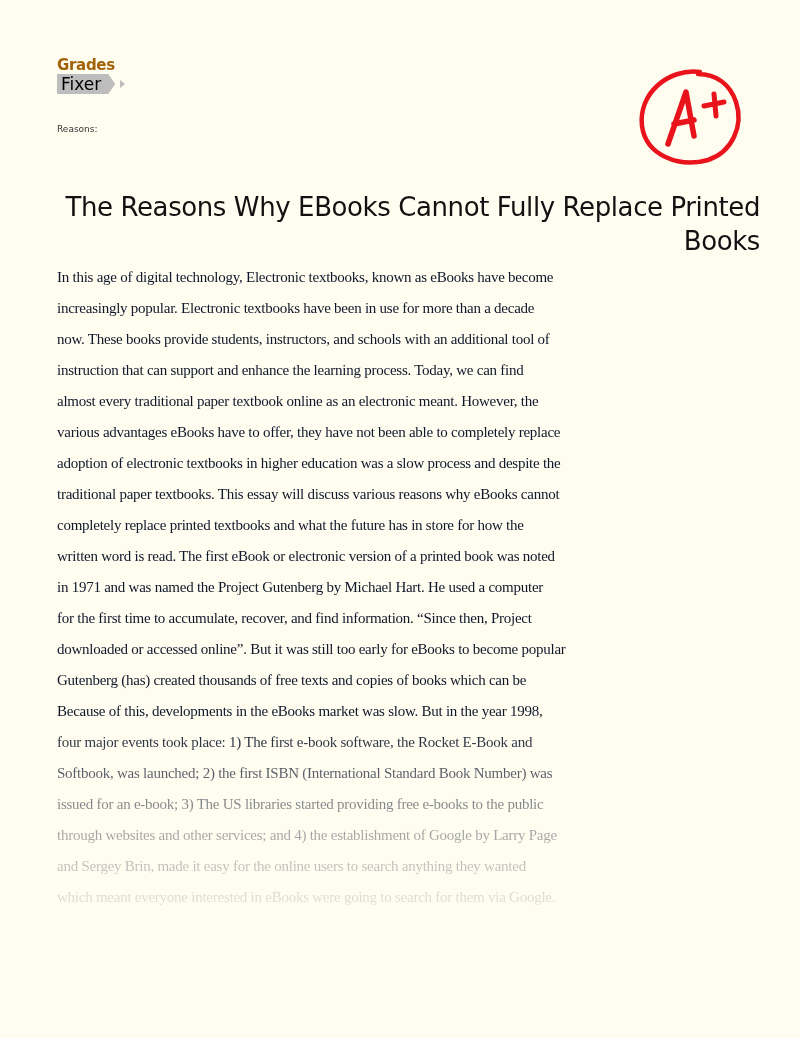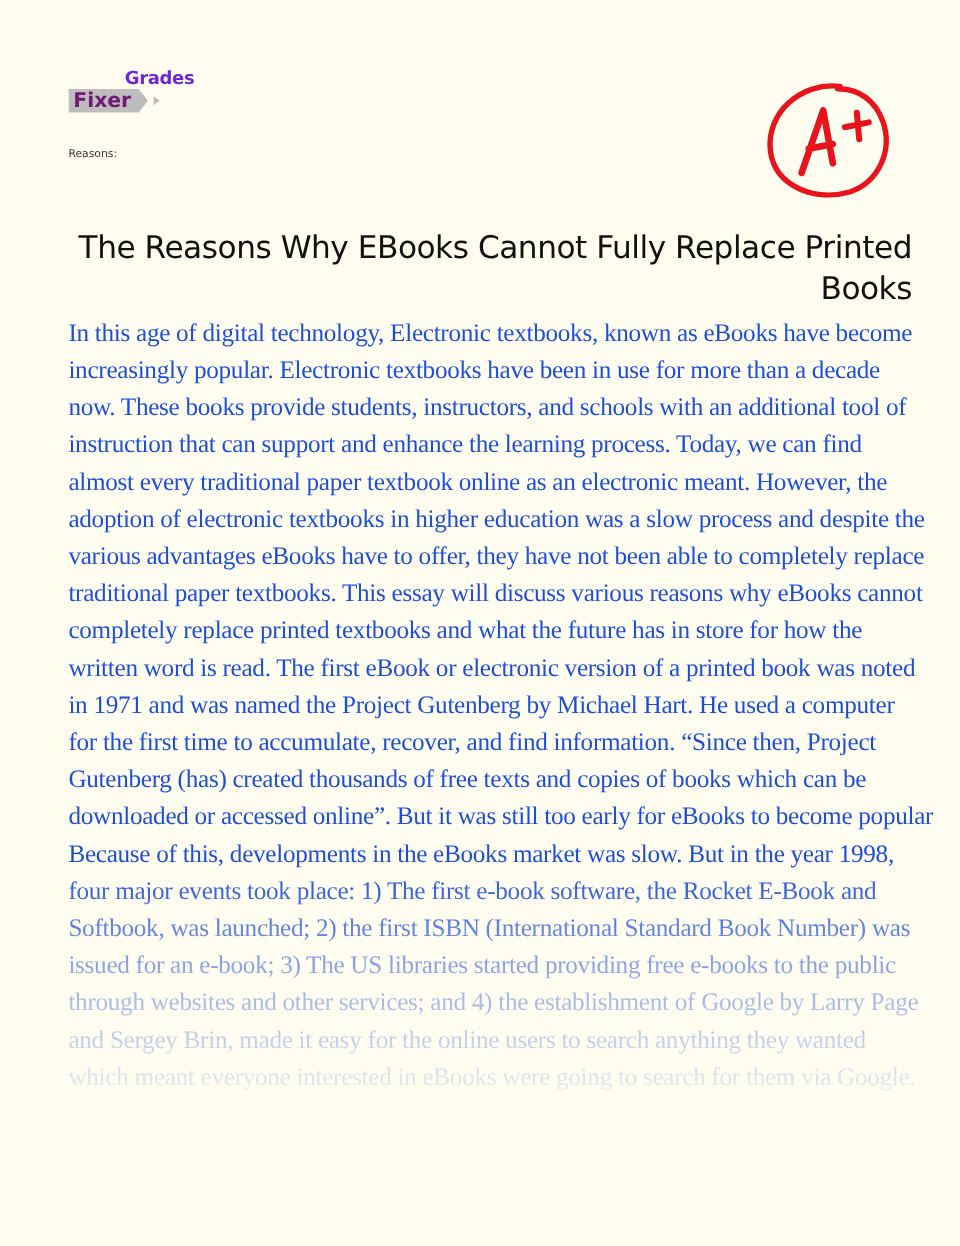--- a/index.html
+++ b/index.html
@@ -7,30 +7,30 @@
       width: 800px; height: 1038px; overflow: hidden;
       background: #fffdf0;
       position: relative;
       font-family: "Liberation Serif", "DejaVu Serif", serif;
     }
     .logo {
       position: absolute; left: 57px; top: 57px;
     }
     .logo-top {
       font-family: "DejaVu Sans", sans-serif;
-      font-weight: bold; font-size: 15px; color: #6d28d9;
-      letter-spacing: -0.3px; line-height: 16px; margin-left: 47px;
+      font-weight: bold; font-size: 15px; color: #a16207;
+      letter-spacing: -0.3px; line-height: 16px;
     }
     .logo-bottom {
       display: flex; align-items: center; margin-top: 1px;
     }
     .logo-badge {
       position: relative;
-      background: #bdbdbd; color: #701a75;
-      font-family: "DejaVu Sans", sans-serif; font-weight: bold;
+      background: #bdbdbd; color: #000000;
+      font-family: "DejaVu Sans", sans-serif; font-weight: normal;
       font-size: 17px; line-height: 20px;
       padding: 0 14px 0 4px; height: 20px;
       clip-path: polygon(0 0, 88% 0, 100% 50%, 88% 100%, 0 100%);
     }
     .logo-arrow {
       width: 0; height: 0; margin-left: 5px;
       border-top: 4px solid transparent; border-bottom: 4px solid transparent;
       border-left: 5px solid #bdbdbd;
     }
     .source {
@@ -41,21 +41,21 @@
       position: absolute; left: 628px; top: 64px; width: 120px; height: 110px;
     }
     h1 {
       position: absolute; left: 40px; top: 190px; width: 720px; margin: 0;
       text-align: right;
       font-family: "DejaVu Sans", sans-serif; font-weight: normal;
       font-size: 26px; line-height: 34px; color: #111; letter-spacing: -0.4px;
     }
     .body-text {
       position: absolute; left: 57px; top: 262px; width: 690px;
-      font-size: 21px; line-height: 31px; color: #1d4ed8;
+      font-size: 15px; line-height: 31px; color: #0f172a;
       letter-spacing: -0.25px;
     }
     .body-text .line { white-space: nowrap; display: block; }
     .fade {
       position: absolute; left: 0; right: 0; top: 720px; height: 318px;
       background: linear-gradient(to bottom, rgba(255,253,240,0) 0%, rgba(255,253,240,0.55) 30%, rgba(255,253,240,0.9) 60%, rgba(255,253,240,1) 78%);
       pointer-events: none;
     }
   </style>
 </head>
@@ -80,29 +80,29 @@
 </div>
 
 <h1>The Reasons Why EBooks Cannot Fully Replace Printed Books</h1>
 
 <div class="body-text">
   <span class="line">In this age of digital technology, Electronic textbooks, known as eBooks have become</span>
   <span class="line">increasingly popular. Electronic textbooks have been in use for more than a decade</span>
   <span class="line">now. These books provide students, instructors, and schools with an additional tool of</span>
   <span class="line">instruction that can support and enhance the learning process. Today, we can find</span>
   <span class="line">almost every traditional paper textbook online as an electronic meant. However, the</span>
+  <span class="line">various advantages eBooks have to offer, they have not been able to completely replace</span>
   <span class="line">adoption of electronic textbooks in higher education was a slow process and despite the</span>
-  <span class="line">various advantages eBooks have to offer, they have not been able to completely replace</span>
   <span class="line">traditional paper textbooks. This essay will discuss various reasons why eBooks cannot</span>
   <span class="line">completely replace printed textbooks and what the future has in store for how the</span>
   <span class="line">written word is read. The first eBook or electronic version of a printed book was noted</span>
   <span class="line">in 1971 and was named the Project Gutenberg by Michael Hart. He used a computer</span>
   <span class="line">for the first time to accumulate, recover, and find information. “Since then, Project</span>
+  <span class="line">downloaded or accessed online”. But it was still too early for eBooks to become popular</span>
   <span class="line">Gutenberg (has) created thousands of free texts and copies of books which can be</span>
-  <span class="line">downloaded or accessed online”. But it was still too early for eBooks to become popular</span>
   <span class="line">Because of this, developments in the eBooks market was slow. But in the year 1998,</span>
   <span class="line">four major events took place: 1) The first e-book software, the Rocket E-Book and</span>
   <span class="line">Softbook, was launched; 2) the first ISBN (International Standard Book Number) was</span>
   <span class="line">issued for an e-book; 3) The US libraries started providing free e-books to the public</span>
   <span class="line">through websites and other services; and 4) the establishment of Google by Larry Page</span>
   <span class="line">and Sergey Brin, made it easy for the online users to search anything they wanted</span>
   <span class="line">which meant everyone interested in eBooks were going to search for them via Google.</span>
 </div>
 
 <div class="fade"></div>

